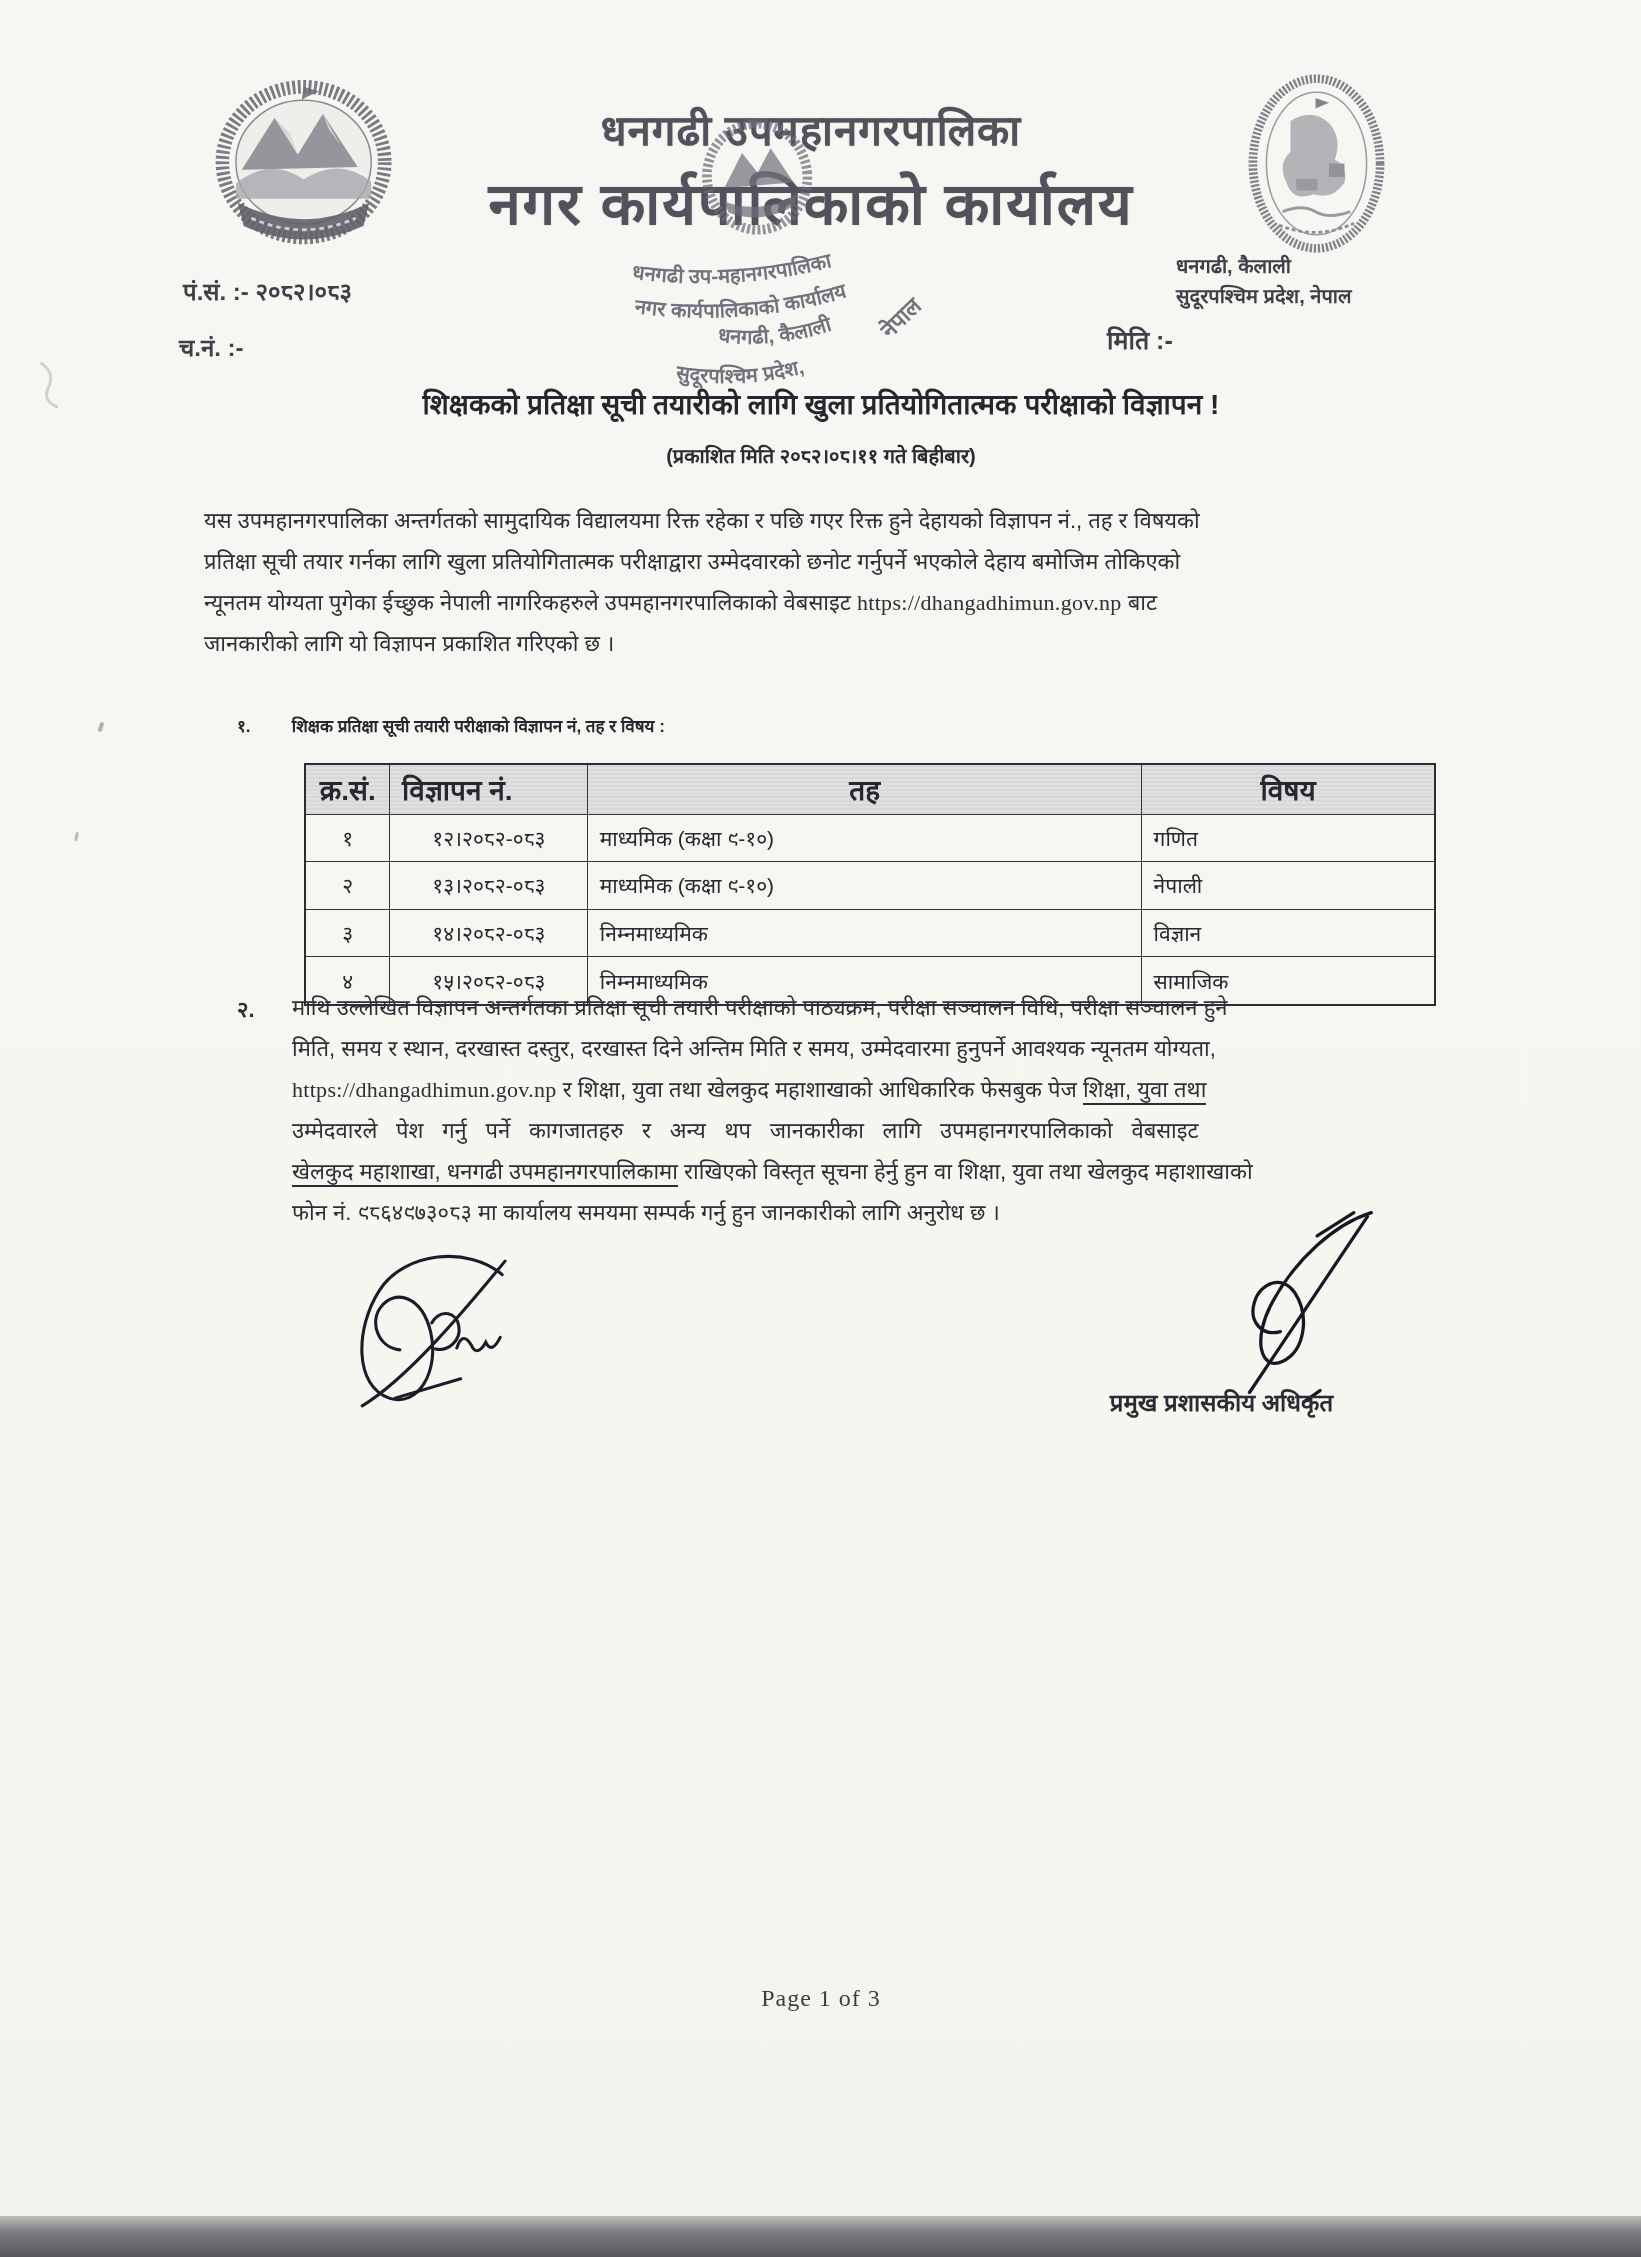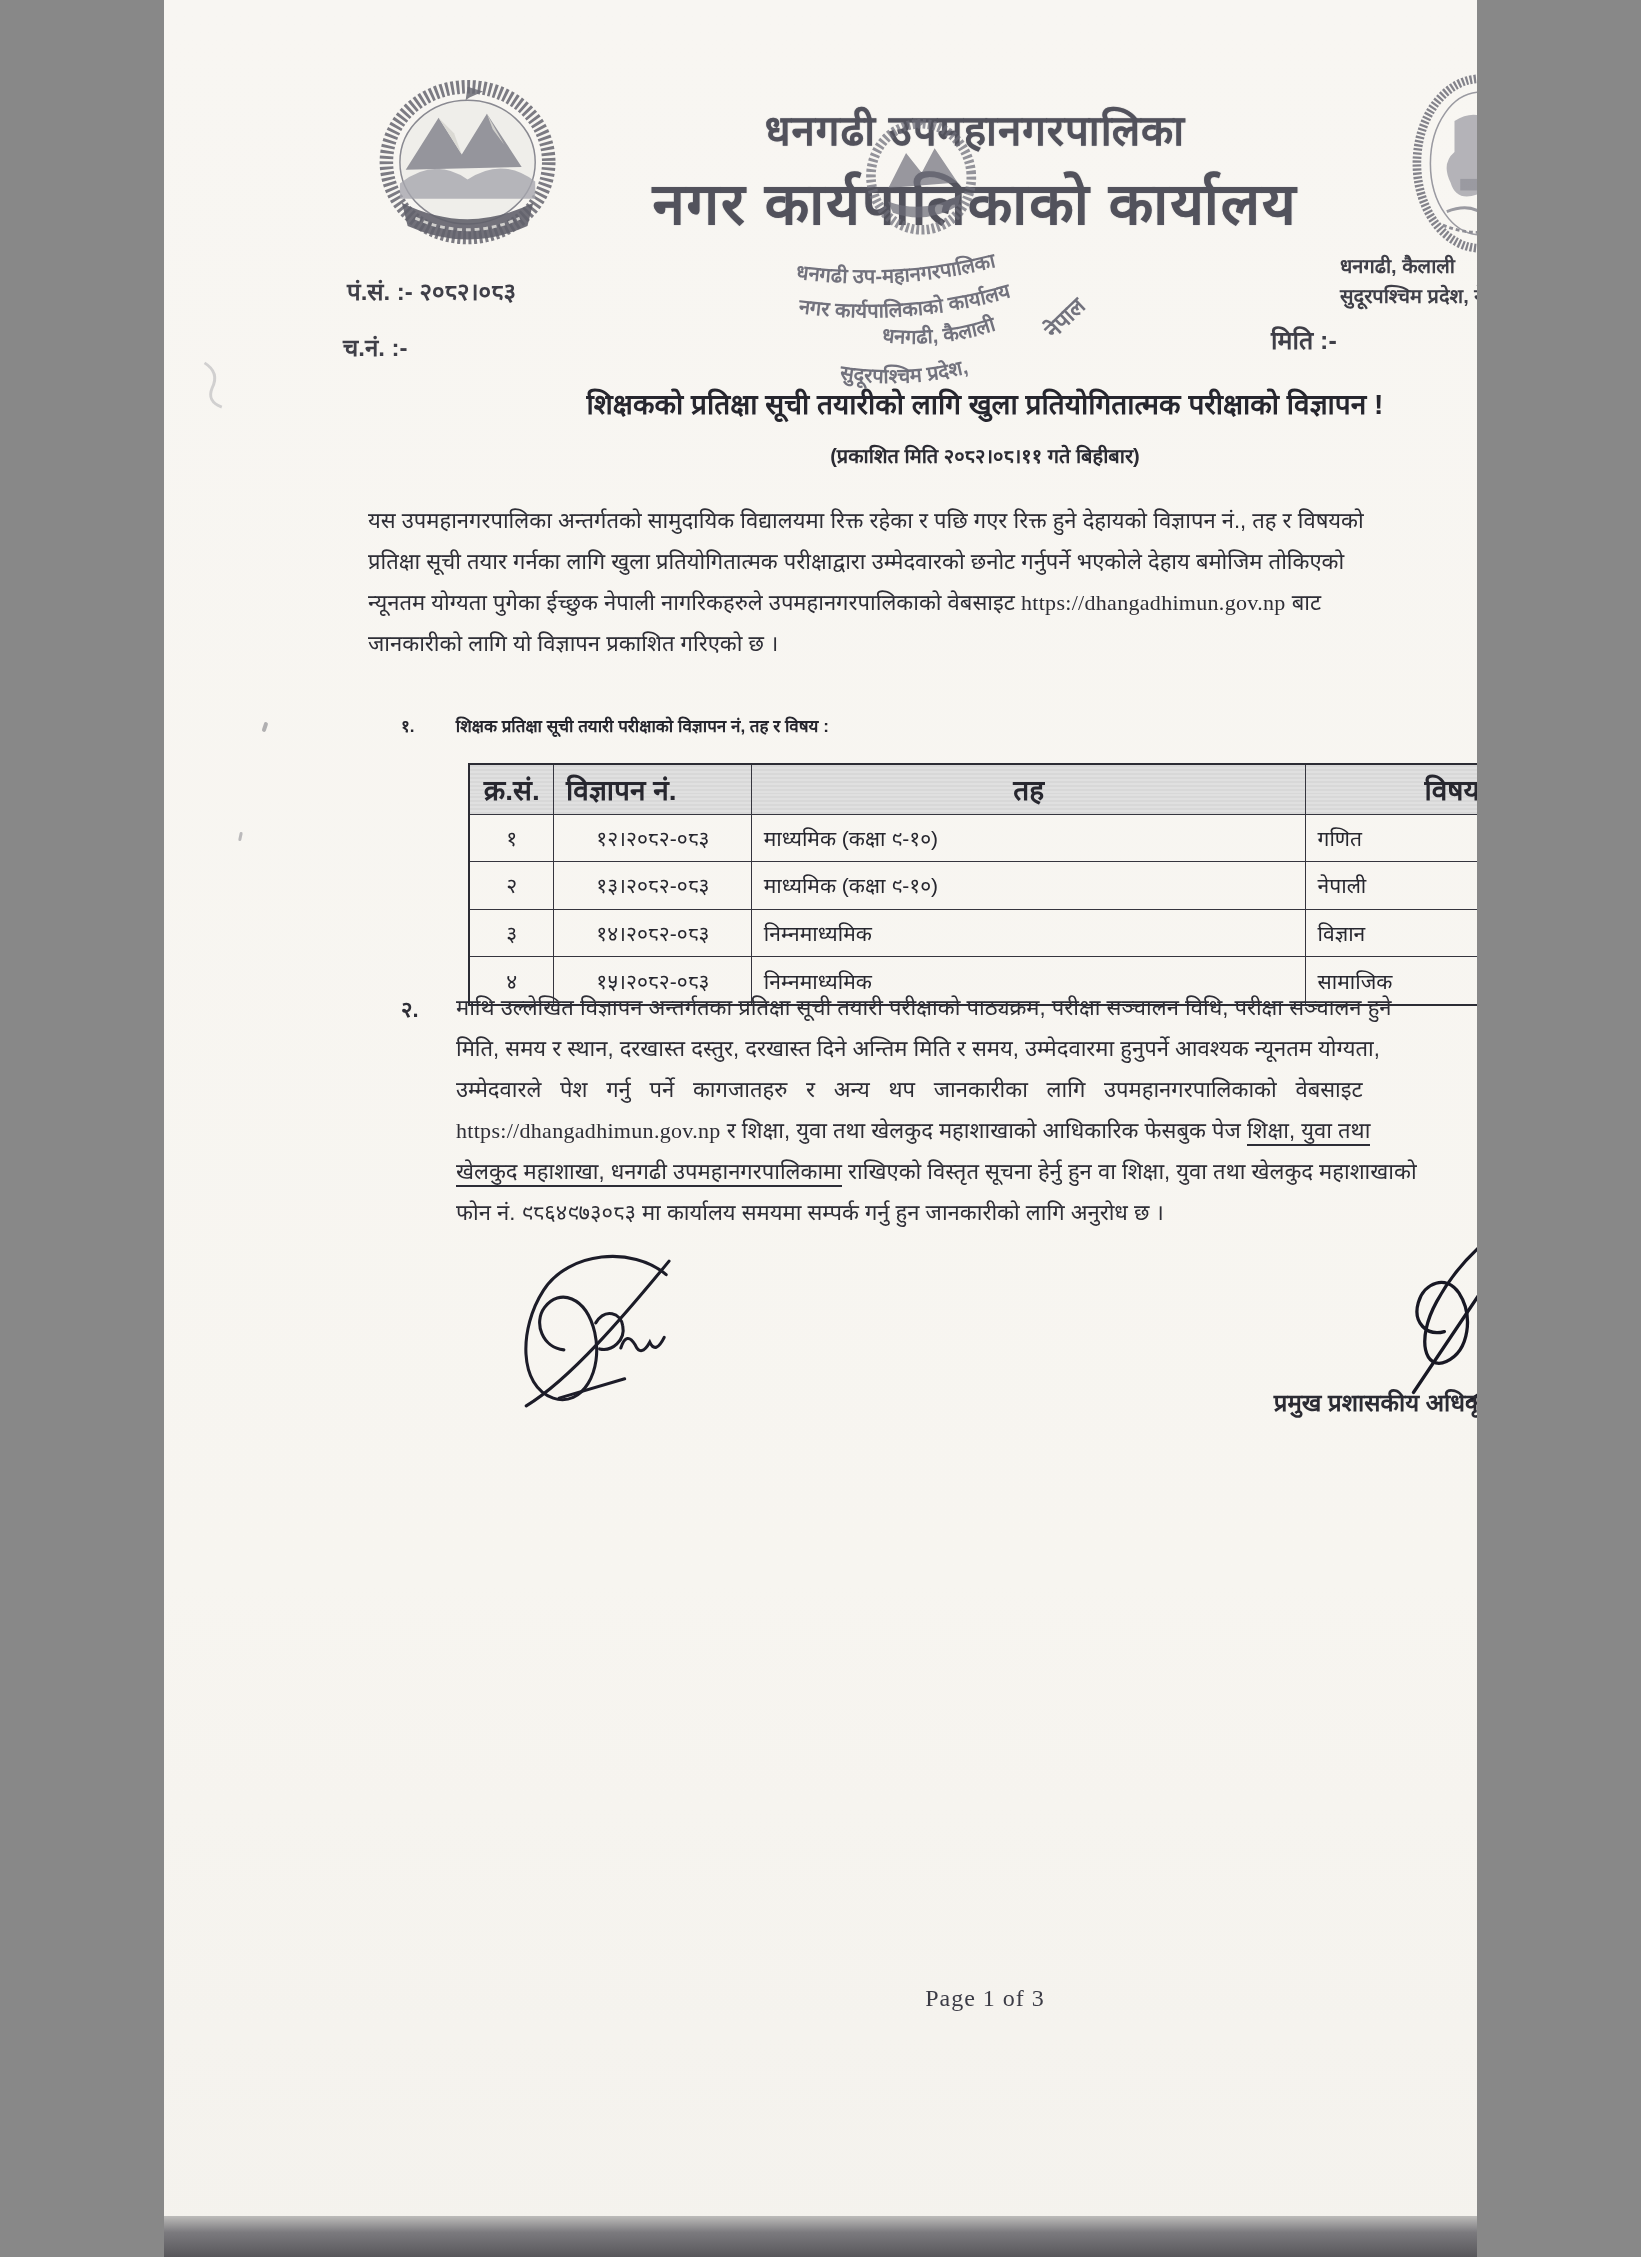--- a/index.html
+++ b/index.html
@@ -1,21 +1,21 @@
 <!DOCTYPE html>
 <html lang="ne" style="--paper: #f7f5f1; --ink: #2e2e36; --head-gray: #52525c; --stamp-ink: #63636f; --table-head-bg: #dcdcdc;"><head>
 <meta charset="utf-8">
 <style>
   :root{
     --paper:#f7f5f1; --ink:#2e2e36; --ink-soft:#3f3f48; --head-gray:#52525c;
     --stamp-ink:#63636f; --table-line:#35353e; --table-head-bg:#dcdcdc;
   }
   html,body{margin:0;padding:0;background:#888;}
   .page{
-    position:relative;width:1313px;height:2257px;margin:0 auto;
+    position:relative;width:1641px;height:2257px;margin:0 auto;
     background:linear-gradient(180deg,#f8f6f2 0%,#f7f5f0 70%,#f4f2ed 100%);
     font-family:"Liberation Sans",sans-serif;color:var(--ink);
     overflow:hidden;
   }
   .abs{position:absolute;}
   .nowrap{white-space:nowrap;}
 
   
   .hdr-line1{top:100px;left:415px;width:792px;text-align:center;
     font-size:42px;font-weight:700;color:var(--head-gray);letter-spacing:1px;
@@ -195,22 +195,22 @@
         <td class="c-left">सामाजिक</td>
       </tr>
     </tbody>
   </table>
 
   <div class="abs item2 para">
     <span class="num">२.</span>
     <div class="body">
       <div class="nowrap">माथि उल्लेखित विज्ञापन अन्तर्गतका प्रतिक्षा सूची तयारी परीक्षाको पाठ्यक्रम, परीक्षा सञ्चालन विधि, परीक्षा सञ्चालन हुने</div>
       <div class="nowrap">मिति, समय र स्थान, दरखास्त दस्तुर, दरखास्त दिने अन्तिम मिति र समय, उम्मेदवारमा हुनुपर्ने आवश्यक न्यूनतम योग्यता,</div>
+      <div class="nowrap"><span class="url">https://dhangadhimun.gov.np</span><span> र शिक्षा, युवा तथा खेलकुद महाशाखाको आधिकारिक फेसबुक पेज </span><span class="ul">शिक्षा, युवा तथा</span></div>
       <div class="nowrap spread">उम्मेदवारले पेश गर्नु पर्ने कागजातहरु र अन्य थप जानकारीका लागि उपमहानगरपालिकाको वेबसाइट</div>
-      <div class="nowrap"><span class="url">https://dhangadhimun.gov.np</span><span> र शिक्षा, युवा तथा खेलकुद महाशाखाको आधिकारिक फेसबुक पेज </span><span class="ul">शिक्षा, युवा तथा</span></div>
       <div class="nowrap"><span class="ul">खेलकुद महाशाखा, धनगढी उपमहानगरपालिकामा</span><span> राखिएको विस्तृत सूचना हेर्नु हुन वा शिक्षा, युवा तथा खेलकुद महाशाखाको</span></div>
       <div class="nowrap">फोन नं. ९८६४९७३०८३ मा कार्यालय समयमा सम्पर्क  गर्नु हुन जानकारीको लागि अनुरोध छ ।</div>
     </div>
   </div>
 
   <svg class="abs sig-left" viewBox="0 0 285 205">
     <g fill="none" stroke="#1c1c28" stroke-width="3.2" stroke-linecap="round">
       <path d="M195,42 C160,12 94,18 68,58 C42,98 42,158 78,170 C108,180 130,142 121,102 C112,64 84,56 69,76 C57,92 67,118 89,120"></path>
       <path d="M50,178 C96,150 152,84 198,28"></path>
       <path d="M122,92 c10,-16 26,-10 28,3 c3,15 -11,27 -24,24"></path>

